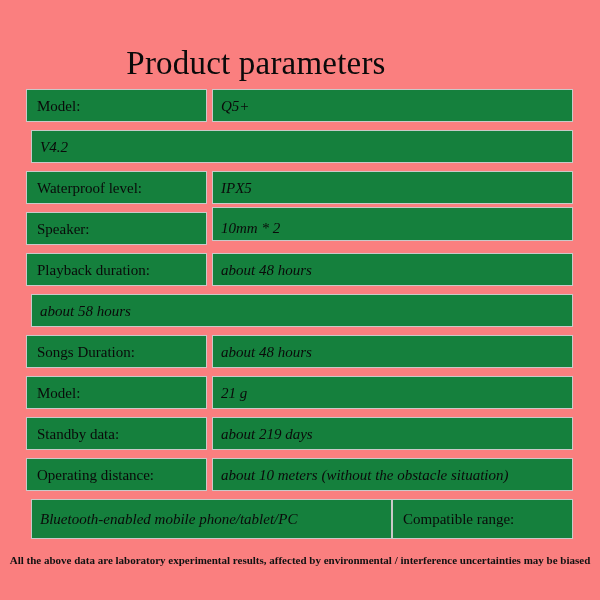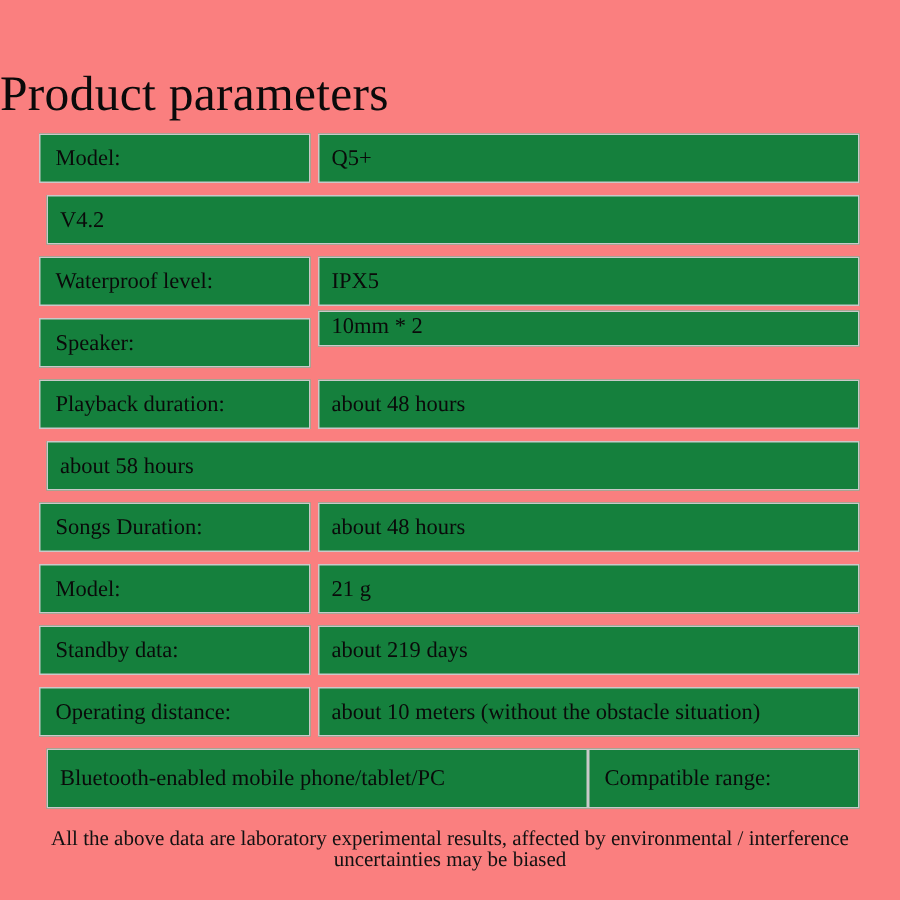--- a/index.html
+++ b/index.html
@@ -13,20 +13,21 @@
     font-family: "Liberation Serif", "DejaVu Serif", serif;
     overflow: hidden;
     position: relative;
   }
 
   #page-title {
     position: absolute;
     top: 21px;
     left: 0;
     width: 512px;
+    text-align: center;
     font-size: 33px;
     line-height: 40px;
     color: #0a0a0a;
     font-family: "Liberation Serif", "DejaVu Serif", serif;
     font-weight: normal;
     letter-spacing: 0.2px;
   }
 
   #spec-table {
     position: absolute;
@@ -62,40 +63,41 @@
   .cell-label {
     width: 181px;
     flex: 0 0 181px;
     padding-left: 10px;
   }
 
   .cell-value {
     flex: 1 1 auto;
     margin-left: 5px;
     padding-left: 8px;
+    font-style: italic;
   }
 
   
   .spec-row.offset-value .cell-value {
     align-self: flex-start;
-    height: 24px;
+    height: 34px;
     margin-top: -5px;
     align-items: flex-end;
     padding-bottom: 3px;
   }
 
   #footer-note {
     position: absolute;
     left: 0;
     top: 553px;
     width: 600px;
     text-align: center;
-    font-size: 14px;
+    font-size: 11px;
     line-height: 14px;
-    font-weight: normal;
+    font-weight: bold;
     color: #111111;
     font-family: "Liberation Serif", "DejaVu Serif", serif;
   }
 </style>
 </head>
 <body>
 
 <h1 id="page-title">Product parameters</h1>
 
 <div id="spec-table">

